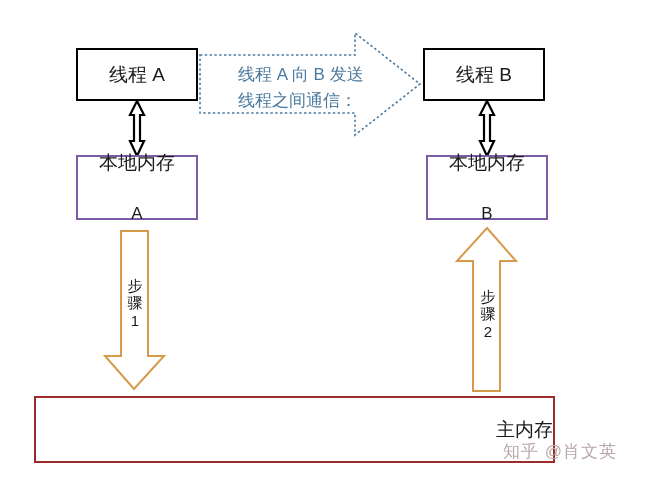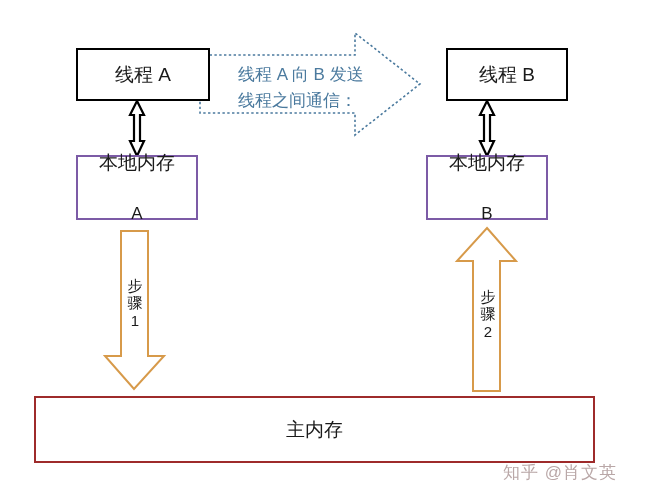--- a/index.html
+++ b/index.html
@@ -93,54 +93,54 @@
 
     <polygon points="137,101 130,115 134,115 134,141 130,141 137,156 144,141 140,141 140,115 144,115" fill="#ffffff" stroke="#000000" stroke-width="2.2" stroke-linejoin="miter"></polygon>
 
     <polygon points="487,101 480,115 484,115 484,141 480,141 487,156 494,141 490,141 490,115 494,115" fill="#ffffff" stroke="#000000" stroke-width="2.2" stroke-linejoin="miter"></polygon>
 
     <polygon points="121,231 148,231 148,356 164,356 134,389 105,356 121,356" fill="#ffffff" stroke="#d79a4a" stroke-width="2" stroke-linejoin="miter"></polygon>
 
     <polygon points="487,228 516,261 500,261 500,391 473,391 473,261 457,261" fill="#ffffff" stroke="#d79a4a" stroke-width="2" stroke-linejoin="miter"></polygon>
   </svg>
 
-  <div class="node thread-box" style="left:76px; top:48px; width:134px; height:53px;">
+  <div class="node thread-box" style="left:76px; top:48px; width:122px; height:53px;">
     <span>线程 A</span>
   </div>
 
-  <div class="node thread-box" style="left:446px; top:48px; width:122px; height:53px;">
+  <div class="node thread-box" style="left:423px; top:48px; width:122px; height:53px;">
     <span>线程 B</span>
   </div>
 
   <div class="node local-mem-box" style="left:76px; top:155px; width:122px; height:65px;">
     <span>本地内存</span>
     <span class="sub">A</span>
   </div>
 
   <div class="node local-mem-box" style="left:426px; top:155px; width:122px; height:65px;">
     <span>本地内存</span>
     <span class="sub">B</span>
   </div>
 
-  <div class="node main-mem-box" style="left:34px; top:396px; width:561px; height:67px;">
+  <div class="node main-mem-box" style="left:34px; top:396px; width:521px; height:67px;align-items:flex-end;">
     <span>主内存</span>
   </div>
 
   <div class="comm-label" style="left:238px; top:62px;">
     <div>线程 A 向 B 发送</div>
     <div>线程之间通信：</div>
   </div>
 
   <div class="step-label" style="left:124px; top:277px;">
     <span>步</span>
     <span>骤</span>
     <span>1</span>
   </div>
 
   <div class="step-label" style="left:477px; top:288px;">
     <span>步</span>
     <span>骤</span>
     <span>2</span>
   </div>
 
-  <div class="watermark" style="left:503px; top:461px;">知乎 @肖文英</div>
+  <div class="watermark" style="left:503px; top:440px;">知乎 @肖文英</div>
 
 </div>
 
 </body></html>

